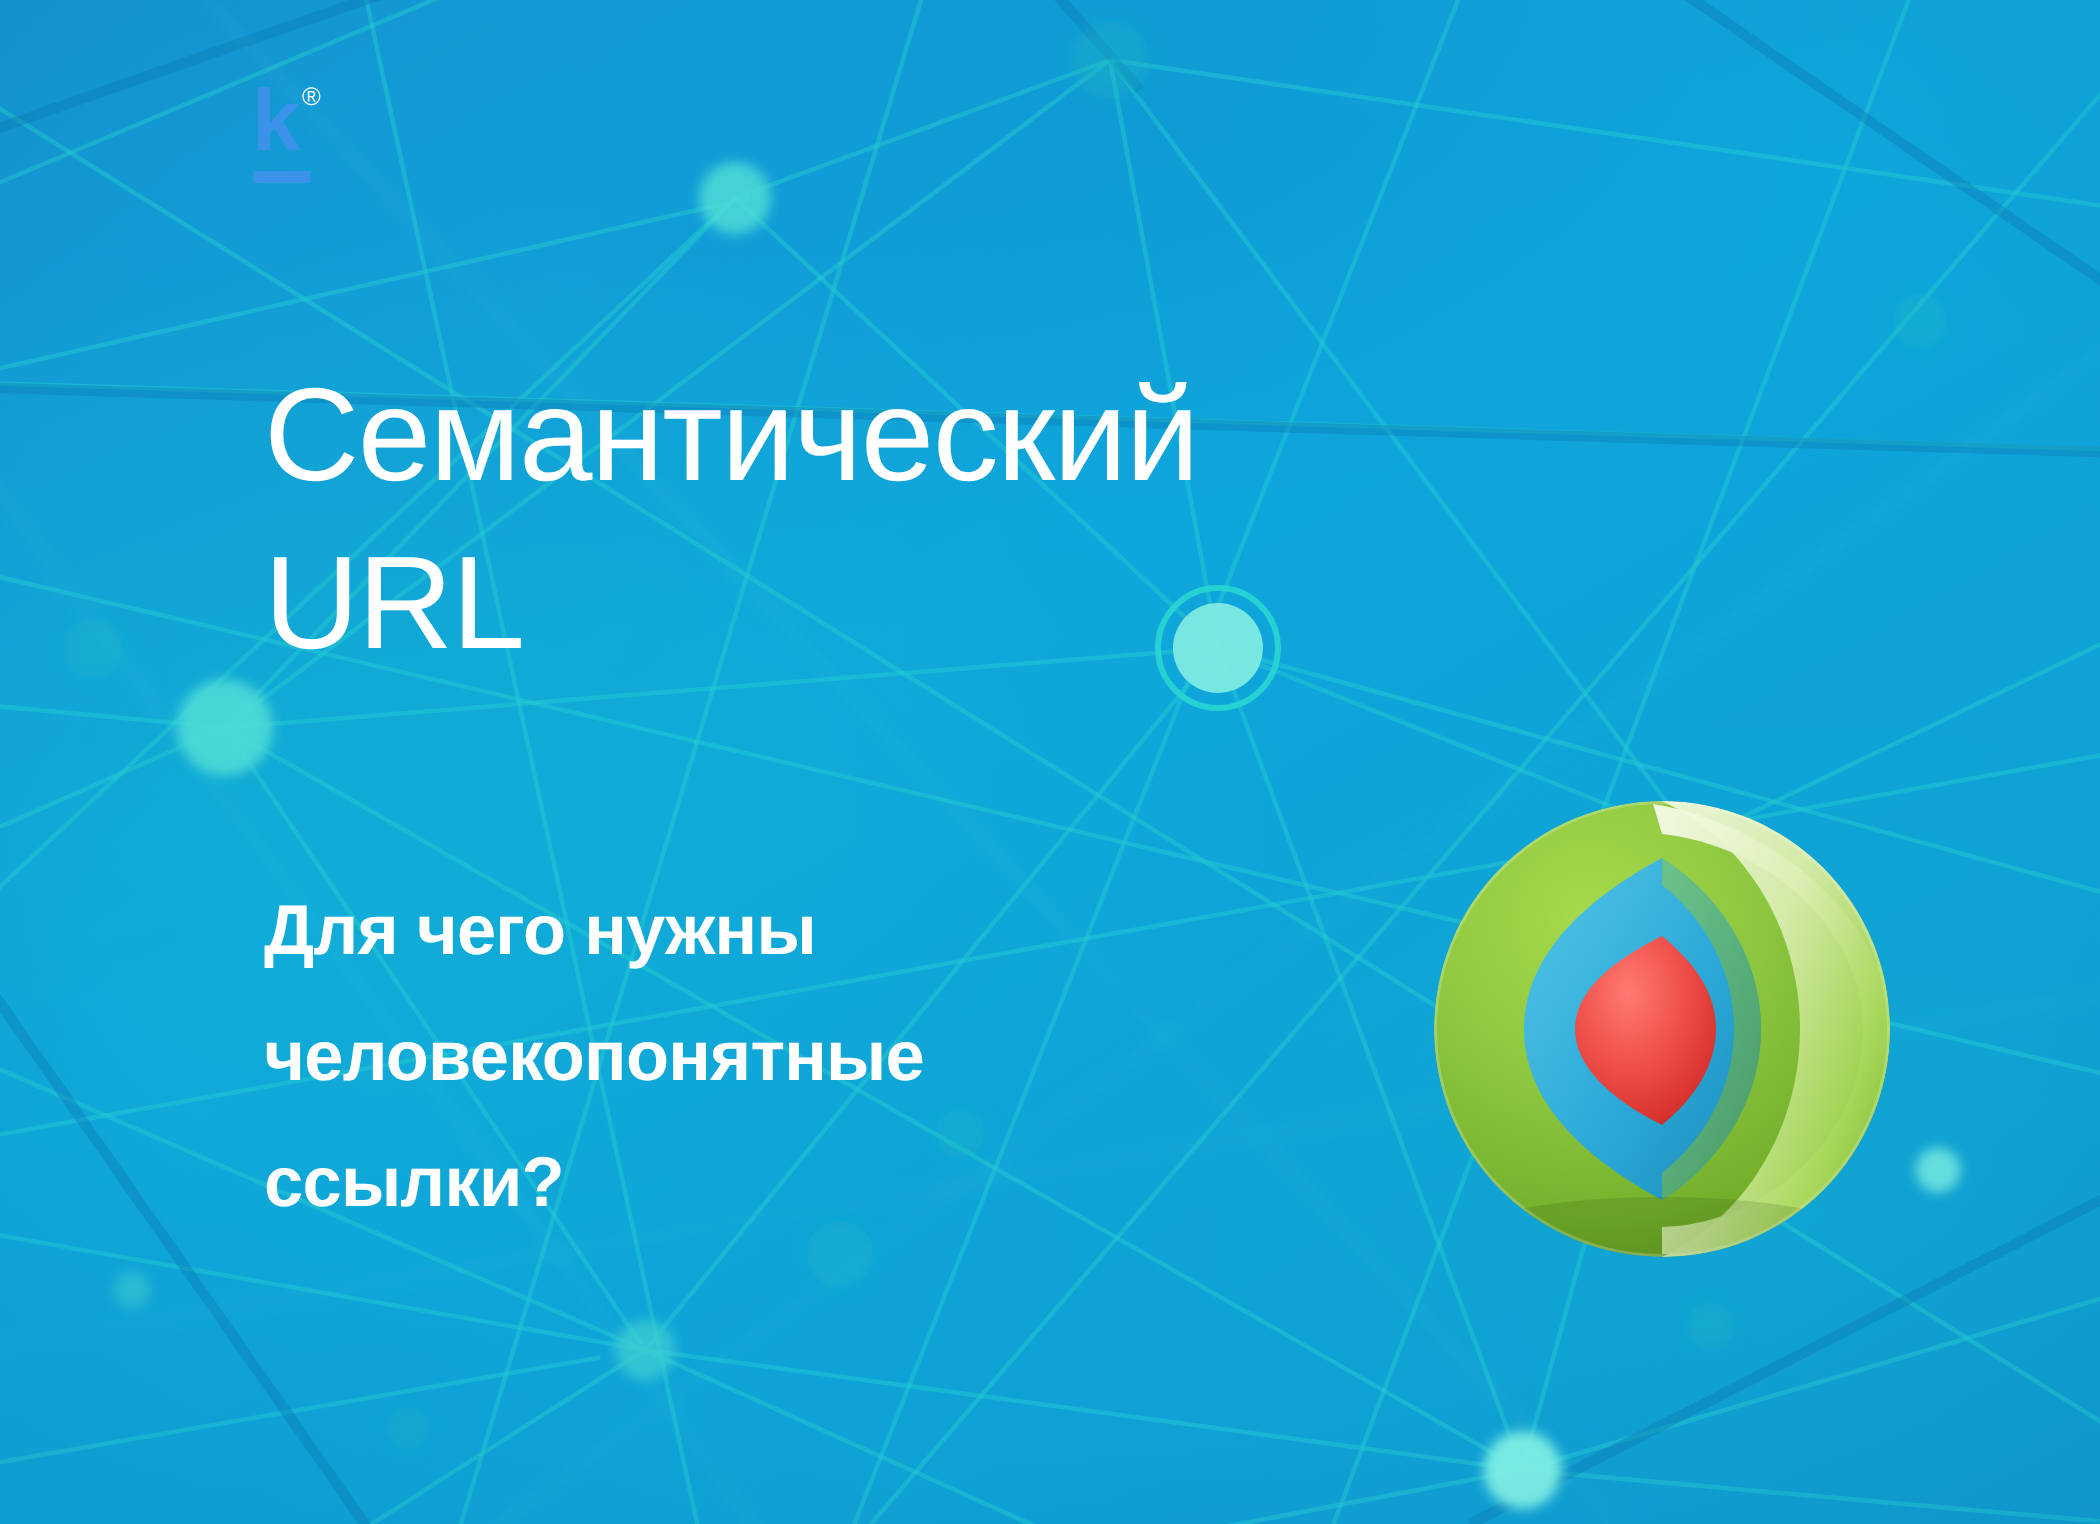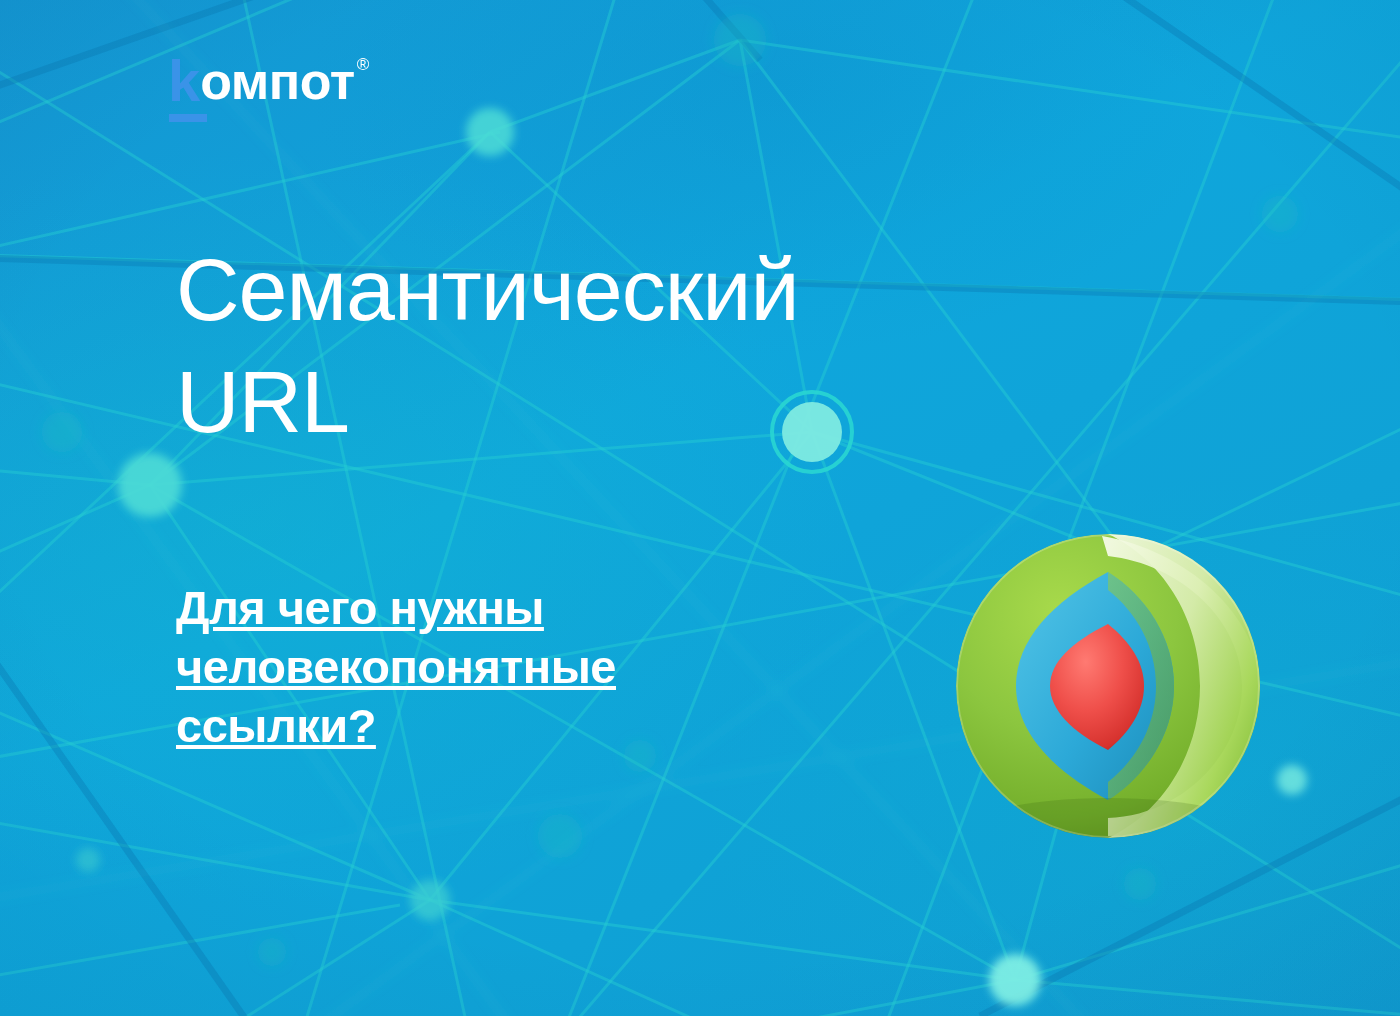--- a/index.html
+++ b/index.html
@@ -101,24 +101,23 @@
     white-space: pre-line;
   }
   .subtitle {
     position: absolute;
     left: 176px;
     top: 578px;
     width: 700px;
     color: #ffffff;
     font-size: 47px;
     font-weight: 700;
-    line-height: 59px;
+    line-height: 84px;
     letter-spacing: -0.5px;
     white-space: pre-line;
-    text-decoration: underline;
   }
 
   
   .sphere-wrap {
     position: absolute;
     left: 950px;
     top: 528px;
     width: 316px;
     height: 316px;
   }
@@ -224,21 +223,20 @@
     </g>
   </svg>
 
   <div class="bg-vignette"></div>
 
   <div class="logo">
     <span class="logo-k-wrap">
       <span class="logo-k">k</span>
       <span class="logo-k-bar"></span>
     </span>
-    <span class="logo-rest">омпот</span>
     <span class="logo-reg">®</span>
   </div>
 
   <div class="title">Семантический
 URL</div>
   <div class="subtitle">Для чего нужны
 человекопонятные
 ссылки?</div>
 
   <div class="sphere-wrap">

